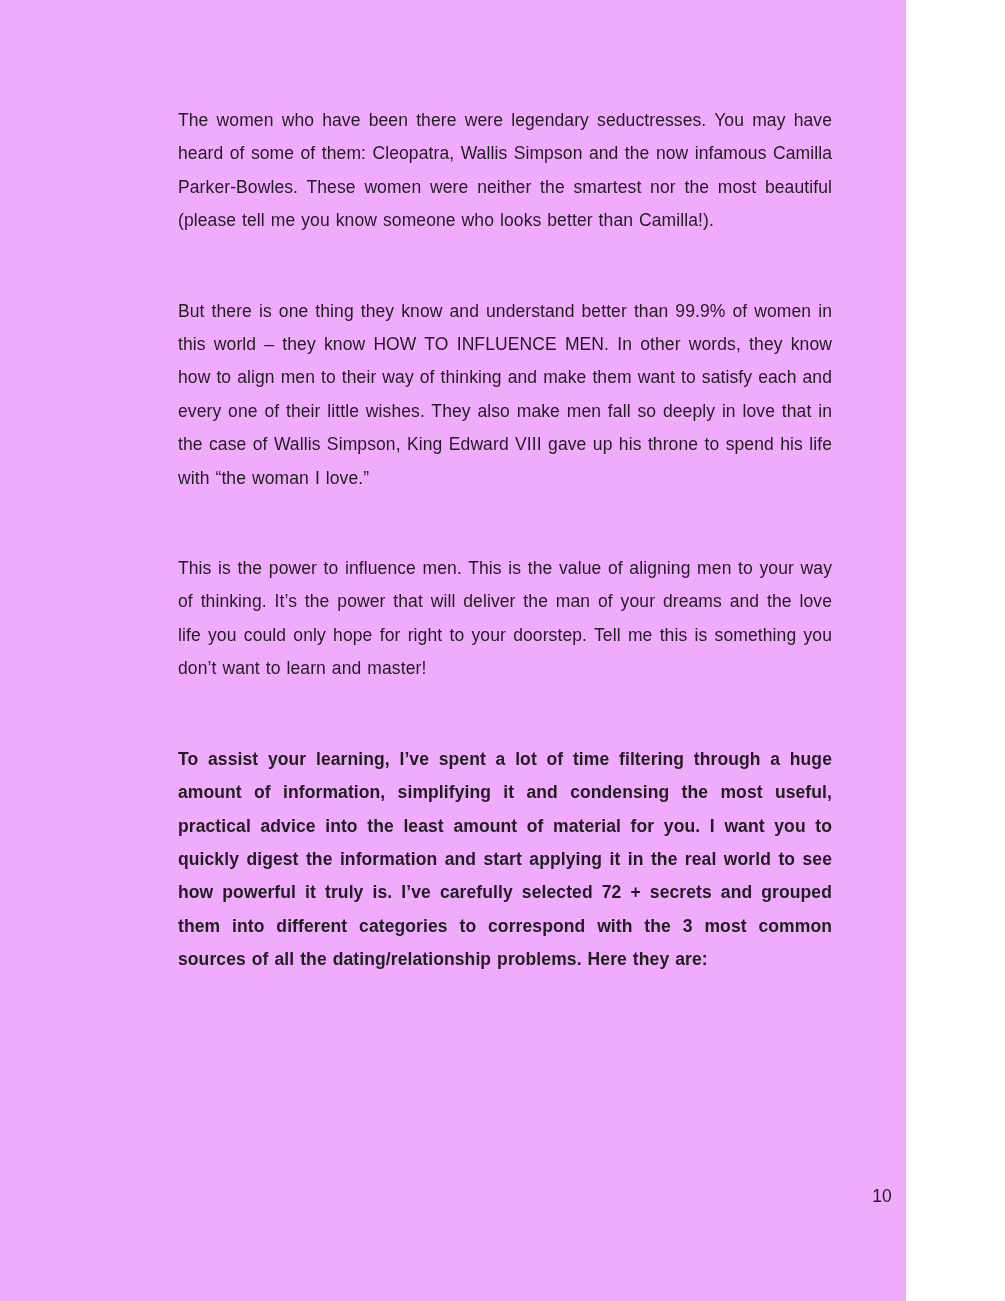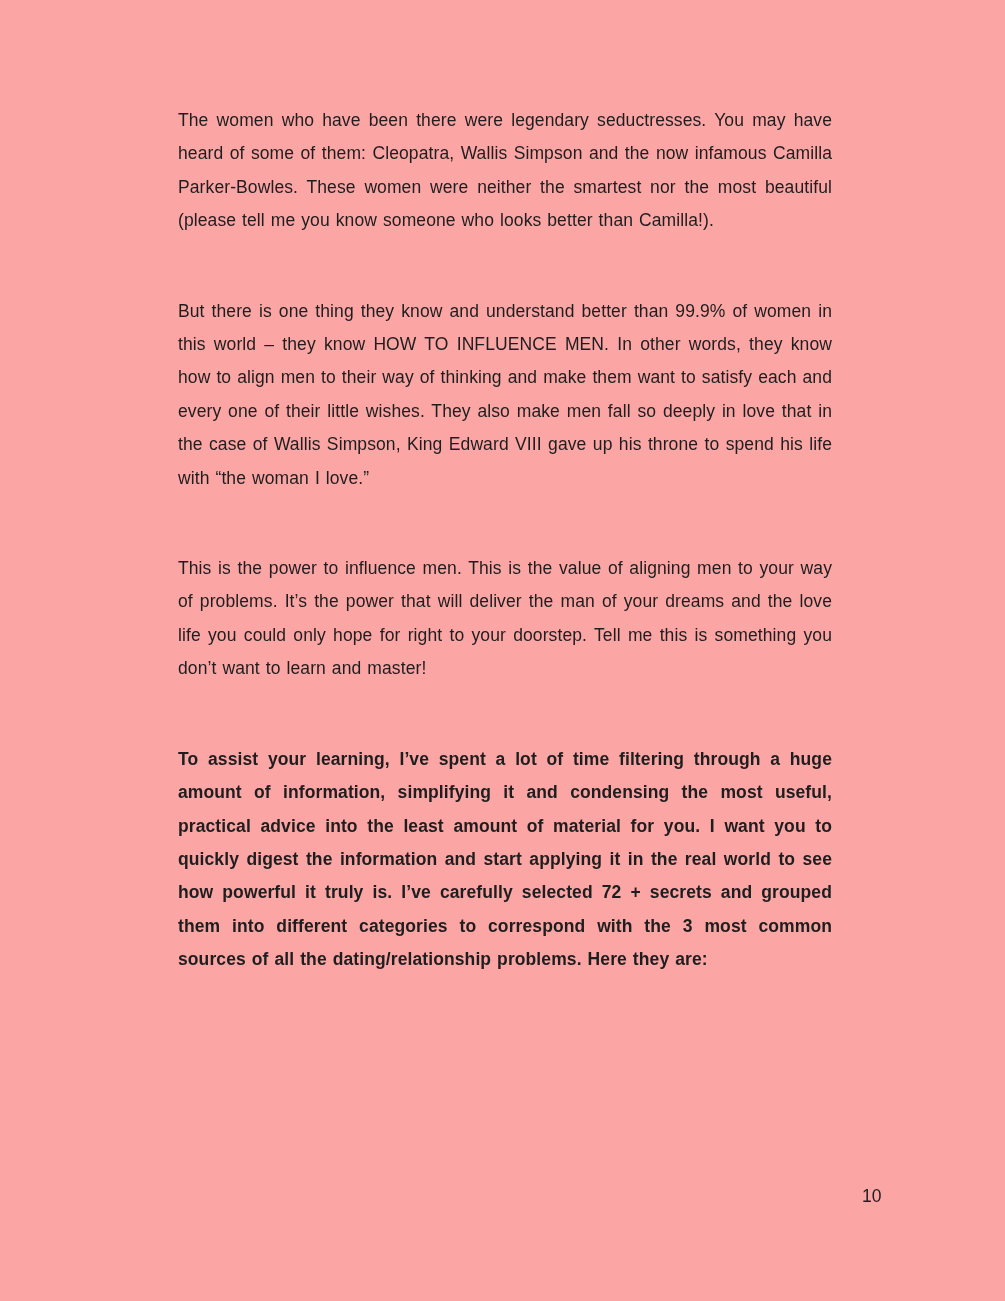--- a/index.html
+++ b/index.html
@@ -2,23 +2,23 @@
 <html><head>
 <meta charset="utf-8">
 <style>
   html, body {
     margin: 0;
     padding: 0;
     background: #ffffff;
   }
   .page {
     position: relative;
-    width: 1005px;
+    width: 906px;
     height: 1301px;
-    background: #fca5a5;
+    background: #f0abfc;
     overflow: hidden;
     font-family: "Liberation Sans", "DejaVu Sans", sans-serif;
     color: #1e1e1e;
   }
   .content {
     position: absolute;
     left: 178px;
     top: 104px;
     width: 654px;
   }
@@ -34,28 +34,28 @@
     margin-bottom: 0;
     font-weight: bold;
   }
   .page-number {
     position: absolute;
     left: 862px;
     top: 1184px;
     width: 40px;
     font-size: 17.5px;
     line-height: 24px;
-    text-align: left;
+    text-align: center;
     color: #1e1e1e;
   }
 </style>
 </head>
 <body>
 
 <div class="page">
   <div class="content">
     <p>The women who have been there were legendary seductresses. You may have heard of some of them: Cleopatra, Wallis Simpson and the now infamous Camilla Parker-Bowles. These women were neither the smartest nor the most beautiful (please tell me you know someone who looks better than Camilla!).</p>
     <p>But there is one thing they know and understand better than 99.9% of women in this world – they know HOW TO INFLUENCE MEN. In other words, they know how to align men to their way of thinking and make them want to satisfy each and every one of their little wishes. They also make men fall so deeply in love that in the case of Wallis Simpson, King Edward VIII gave up his throne to spend his life with “the woman I love.”</p>
-    <p>This is the power to influence men. This is the value of aligning men to your way of problems. It’s the power that will deliver the man of your dreams and the love life you could only hope for right to your doorstep. Tell me this is something you don’t want to learn and master!</p>
+    <p>This is the power to influence men. This is the value of aligning men to your way of thinking. It’s the power that will deliver the man of your dreams and the love life you could only hope for right to your doorstep. Tell me this is something you don’t want to learn and master!</p>
     <p>To assist your learning, I’ve spent a lot of time filtering through a huge amount of information, simplifying it and condensing the most useful, practical advice into the least amount of material for you. I want you to quickly digest the information and start applying it in the real world to see how powerful it truly is. I’ve carefully selected 72 + secrets and grouped them into different categories to correspond with the 3 most common sources of all the dating/relationship problems. Here they are:</p>
   </div>
   <div class="page-number">10</div>
 </div>
 
 </body></html>

